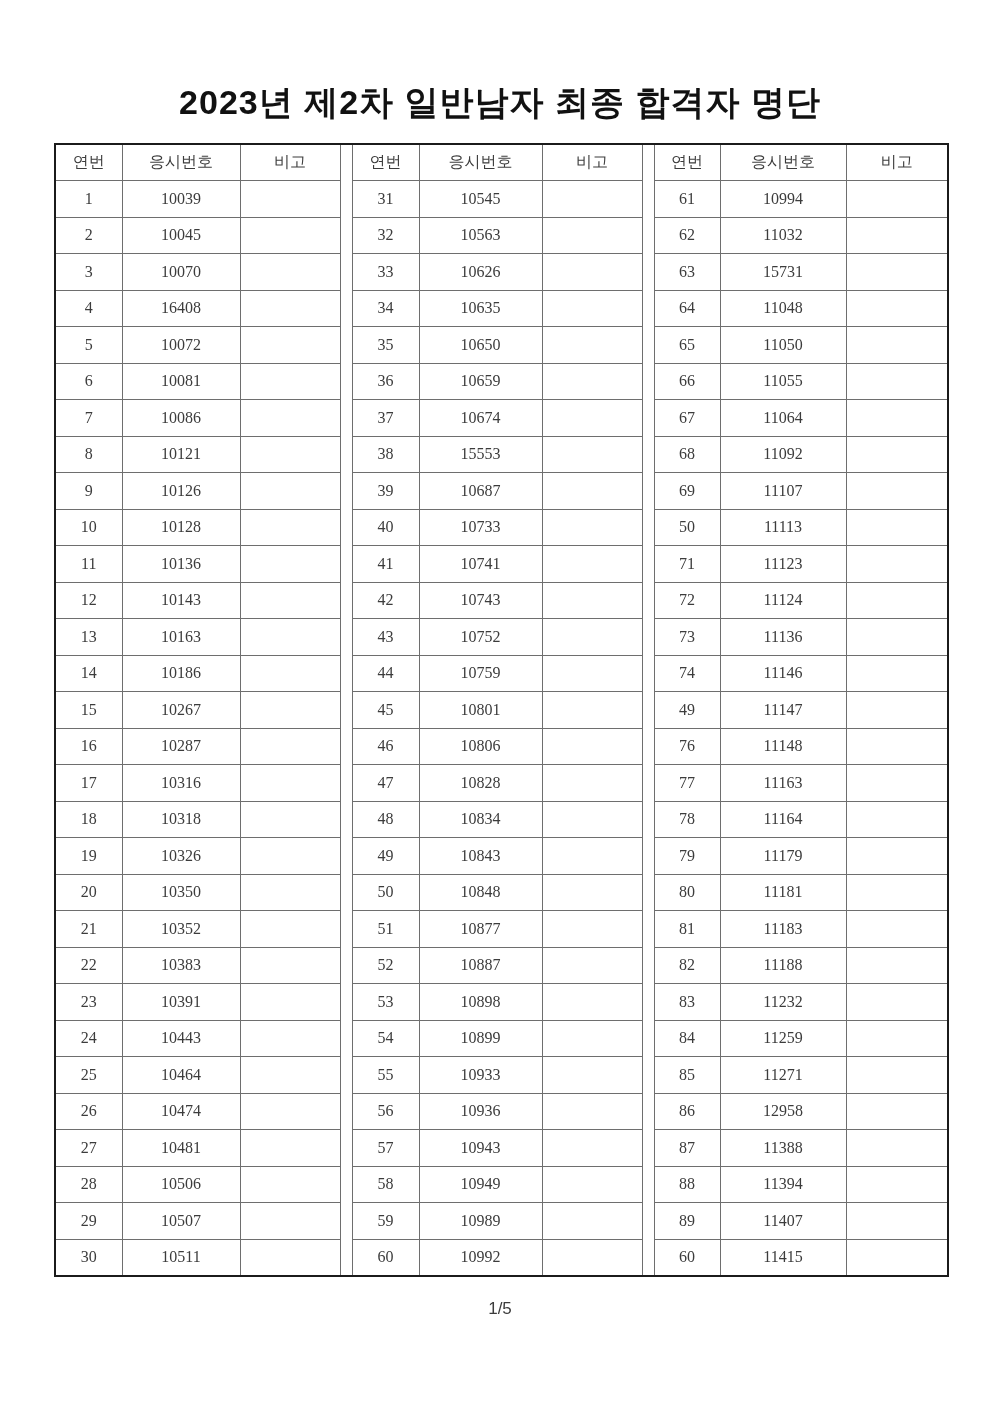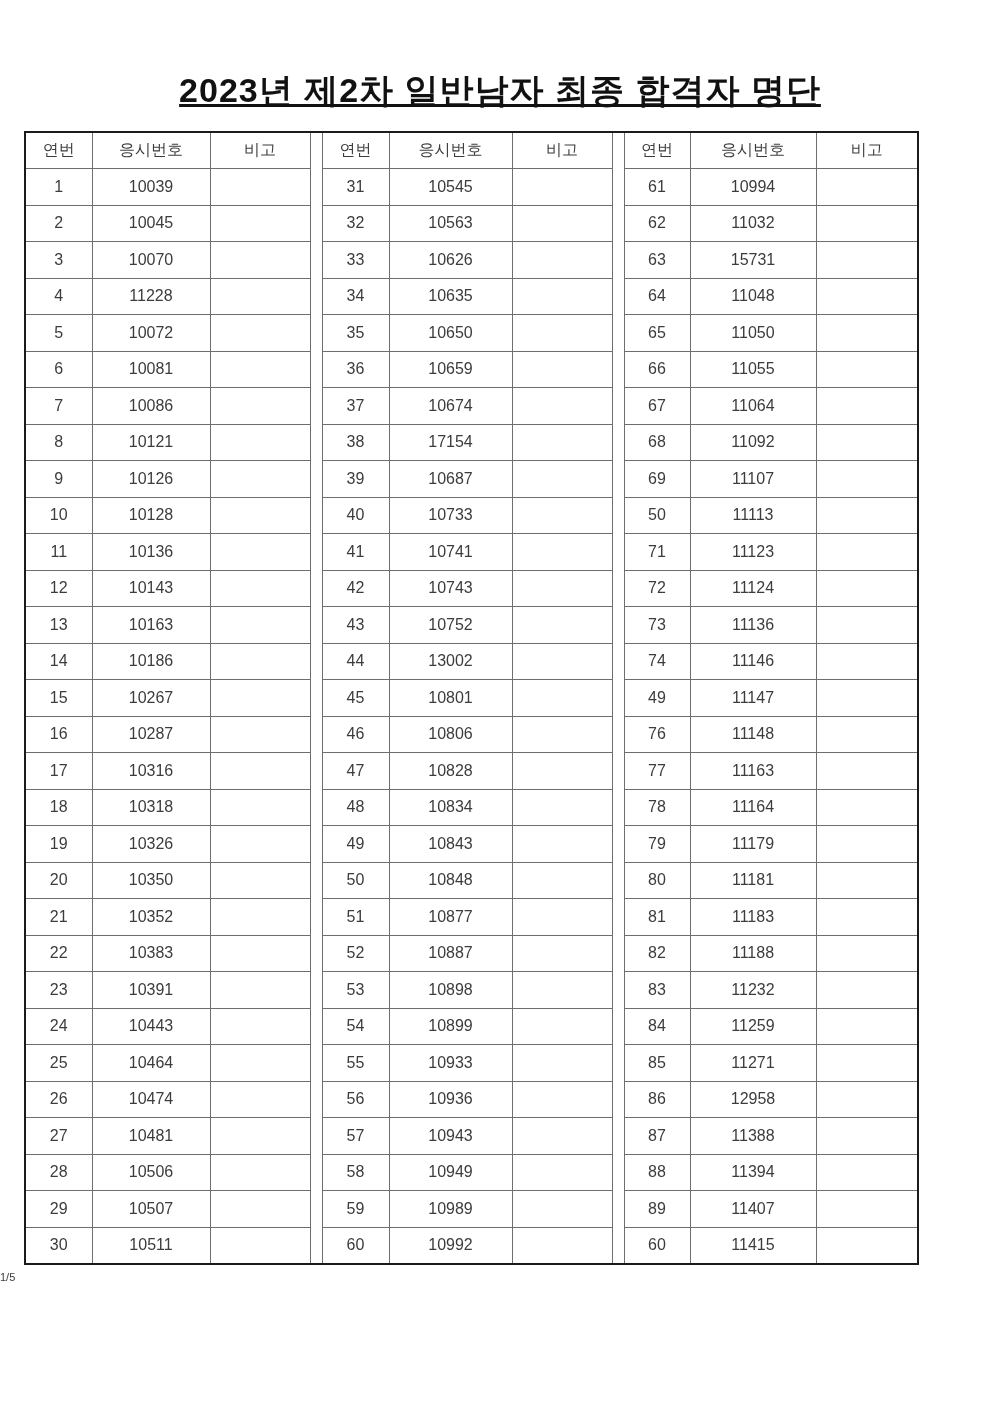--- a/index.html
+++ b/index.html
@@ -10,56 +10,57 @@
     font-family: "Liberation Sans", "DejaVu Sans", sans-serif;
   }
   .page {
     position: relative;
     width: 1000px;
     height: 1413px;
     background: #ffffff;
     overflow: hidden;
   }
   .doc-title {
-    margin: 4px;
+    margin: 16px;
     padding-top: 64px;
     text-align: center;
     font-size: 34px;
     font-weight: 700;
     letter-spacing: 1px;
     color: #111111;
-    text-decoration: underline;
   }
   table.passers {
-    margin: 17px 0 0 24px;
+    margin: 17px 0 0 54px;
     width: 893px;
     border-collapse: collapse;
     table-layout: fixed;
     border: 2px solid #1b1b1b;
+    font-family: Liberation Serif, serif;
   }
   table.passers td, table.passers th {
     border: 1px solid #6e6e6e;
     height: 36.5px;
     padding: 0;
     text-align: center;
     vertical-align: middle;
     font-size: 16px;
     font-weight: 400;
     color: #3c3c3c;
     overflow: hidden;
     white-space: nowrap;
   }
   table.passers td.spacer {
     border-top: none;
     border-bottom: none;
     background: #ffffff;
   }
   .page-number {
-    margin-top: 6px;
-    font-size: 11px;
+    margin-top: 22px;
+    text-align: center;
+    font-size: 17px;
     color: #3c3c3c;
   }
 </style>
 </head>
 <body>
 
 <div class="page">
 
   <h1 class="doc-title">2023년 제2차 일반남자 최종 합격자 명단</h1>
 
@@ -119,21 +120,21 @@
           <td></td>
           <td>33</td>
           <td>10626</td>
           <td></td>
           <td>63</td>
           <td>15731</td>
           <td></td>
         </tr>
         <tr>
           <td>4</td>
-          <td>11228</td>
+          <td>16408</td>
           <td></td>
           <td>34</td>
           <td>10635</td>
           <td></td>
           <td>64</td>
           <td>11048</td>
           <td></td>
         </tr>
         <tr>
           <td>5</td>
@@ -166,21 +167,21 @@
           <td></td>
           <td>67</td>
           <td>11064</td>
           <td></td>
         </tr>
         <tr>
           <td>8</td>
           <td>10121</td>
           <td></td>
           <td>38</td>
-          <td>17154</td>
+          <td>15553</td>
           <td></td>
           <td>68</td>
           <td>11092</td>
           <td></td>
         </tr>
         <tr>
           <td>9</td>
           <td>10126</td>
           <td></td>
           <td>39</td>
@@ -232,21 +233,21 @@
           <td></td>
           <td>73</td>
           <td>11136</td>
           <td></td>
         </tr>
         <tr>
           <td>14</td>
           <td>10186</td>
           <td></td>
           <td>44</td>
-          <td>13002</td>
+          <td>10759</td>
           <td></td>
           <td>74</td>
           <td>11146</td>
           <td></td>
         </tr>
         <tr>
           <td>15</td>
           <td>10267</td>
           <td></td>
           <td>45</td>

